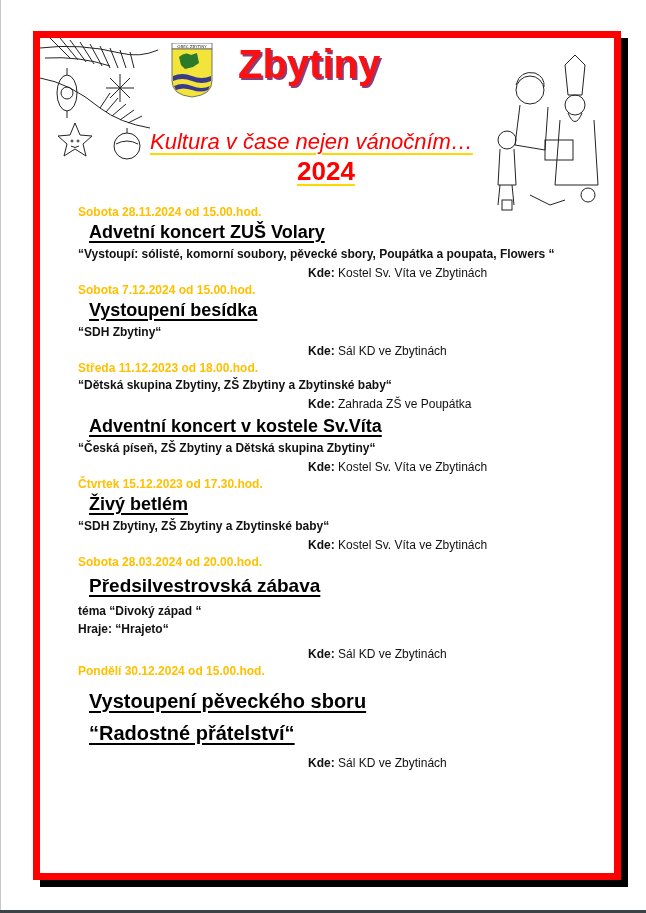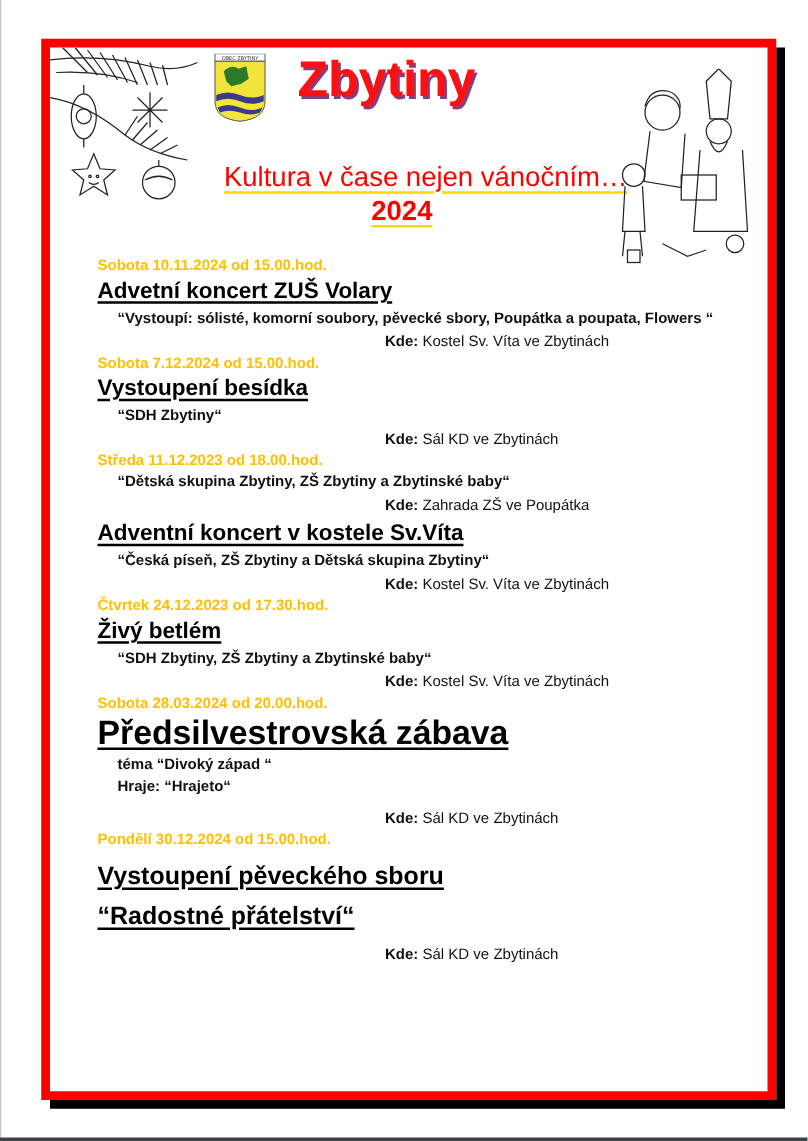--- a/index.html
+++ b/index.html
@@ -15,30 +15,30 @@
     border: 7px solid #ff0000; background: #fff;
   }
   .deco-left { position: absolute; left: 40px; top: 38px; width: 120px; height: 125px; }
   .deco-right { position: absolute; left: 490px; top: 55px; width: 112px; height: 160px; }
   .crest { position: absolute; left: 171px; top: 43px; width: 42px; height: 55px; }
   .title {
     position: absolute; left: 238px; top: 44px; font-size: 40px; font-weight: bold; color: #ff1010;
     text-shadow: 2px 2px 0 #8a3d7a; letter-spacing: 0px; line-height: 1;
   }
   .subtitle {
-    position: absolute; left: 150px; top: 126px; width: 352px; text-align: right;
-    font-size: 22px; color: #ff0000; line-height: 32px;
+    position: absolute; left: 150px; top: 126px; width: 352px; text-align: left;
+    font-size: 22px; color: #ff0000; line-height: 32px; font-style: italic;
   }
   .subtitle span { text-decoration: underline; text-decoration-color: #ffd700; text-decoration-thickness: 2px; text-underline-offset: 4px; background: none; }
-  .year { position: absolute; left: 297px; top: 156px; font-size: 22px; font-weight: bold; color: #ff0000; text-decoration: underline; text-decoration-color: #ffd700; text-decoration-thickness: 2px; text-underline-offset: 4px; }
+  .year { position: absolute; left: 297px; top: 156px; font-size: 26px; font-weight: bold; color: #ff0000; text-decoration: underline; text-decoration-color: #ffd700; text-decoration-thickness: 2px; text-underline-offset: 4px; }
   .content { position: absolute; left: 78px; top: 205px; width: 510px; }
   .date { font-size: 12px; font-weight: bold; color: #ffc000; line-height: 15px; height: 15px; }
-  .name { font-size: 18px; font-weight: bold; color: #000; text-decoration: underline; text-decoration-thickness: 1.5px; text-underline-offset: 3px; line-height: 25px; display: inline-block; }
-  .name.big { font-size: 27px; line-height: 32px; }
-  .desc { font-size: 12px; font-weight: bold; color: #111; line-height: 18px; margin-left: 16px; }
+  .name { font-size: 18px; font-weight: bold; color: #000; text-decoration: underline; text-decoration-thickness: 1.5px; text-underline-offset: 3px; line-height: 25px; display: inline-block; margin-left: 11px; }
+  .name.big { font-size: 19px; line-height: 32px; }
+  .desc { font-size: 12px; font-weight: bold; color: #111; line-height: 18px; }
   .where { font-size: 12px; color: #111; line-height: 20px; padding-left: 230px; }
   .where b { font-weight: bold; margin-top: 17px; }
   .event { margin-bottom: 0px; }
 </style>
 </head>
 <body>
 
 <div class="page-left-rule"></div>
 <div class="shadow"></div>
 <div class="frame"></div>
@@ -93,21 +93,21 @@
     <path d="M10 130 L8 150 M22 130 L24 150"></path>
     <circle cx="98" cy="140" r="7"></circle>
     <path d="M40 140 L60 150 L75 145"></path>
     <rect x="12" y="145" width="10" height="10"></rect>
   </g>
 </svg>
 
 <div class="content">
 
   <div class="event">
-    <div class="date">Sobota 10.11.2024 od 15.00.hod.</div>
+    <div class="date">Sobota 28.11.2024 od 15.00.hod.</div>
     <div class="name">Advetní koncert ZUŠ Volary</div>
     <div class="desc">“Vystoupí: sólisté, komorní soubory, pěvecké sbory, Poupátka a poupata, Flowers “</div>
     <div class="where"><b>Kde:</b> <span>Kostel Sv. Víta ve Zbytinách</span></div>
   </div>
 
   <div class="event">
     <div class="date">Sobota 7.12.2024 od 15.00.hod.</div>
     <div class="name">Vystoupení besídka</div>
     <div class="desc">“SDH Zbytiny“</div>
     <div class="where"><b>Kde:</b> <span>Sál KD ve Zbytinách</span></div>
@@ -119,21 +119,21 @@
     <div class="where"><b>Kde:</b> <span>Zahrada ZŠ ve Poupátka</span></div>
   </div>
 
   <div class="event">
     <div class="name">Adventní koncert v kostele Sv.Víta</div>
     <div class="desc">“Česká píseň, ZŠ Zbytiny a Dětská skupina Zbytiny“</div>
     <div class="where"><b>Kde:</b> <span>Kostel Sv. Víta ve Zbytinách</span></div>
   </div>
 
   <div class="event">
-    <div class="date">Čtvrtek 24.12.2023 od 17.30.hod.</div>
+    <div class="date">Čtvrtek 15.12.2023 od 17.30.hod.</div>
     <div class="name">Živý betlém</div>
     <div class="desc">“SDH Zbytiny, ZŠ Zbytiny a Zbytinské baby“</div>
     <div class="where"><b>Kde:</b> <span>Kostel Sv. Víta ve Zbytinách</span></div>
   </div>
 
   <div class="event">
     <div class="date">Sobota 28.03.2024 od 20.00.hod.</div>
     <div class="name big">Předsilvestrovská zábava</div>
     <div class="desc">téma “Divoký západ “</div>
     <div class="desc">Hraje: “Hrajeto“</div>

